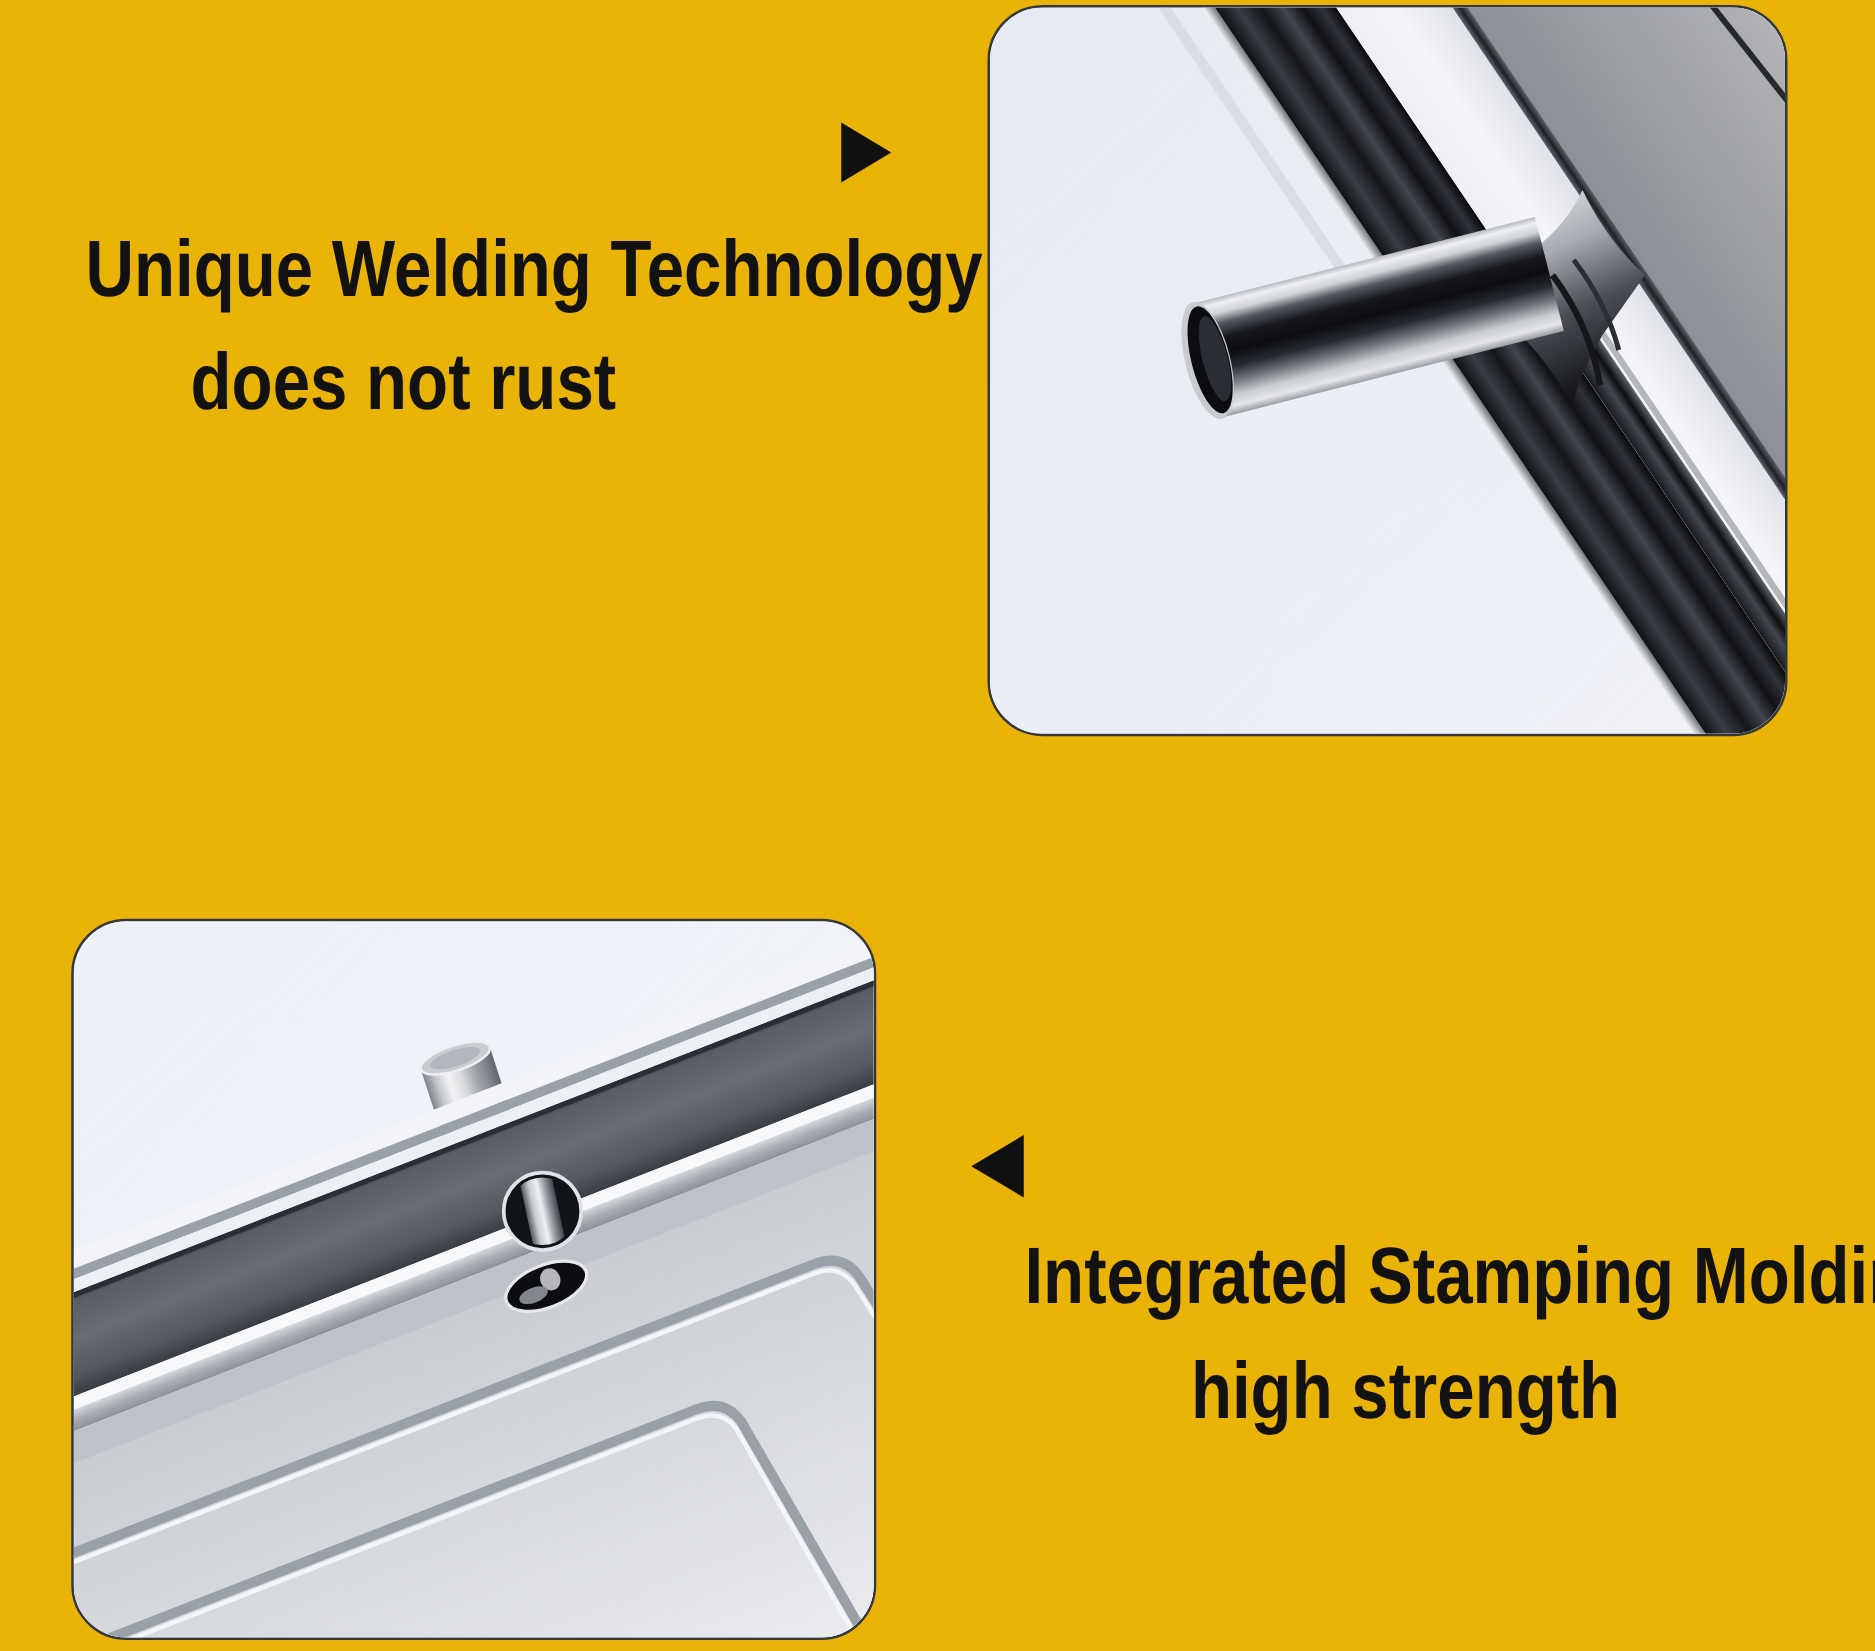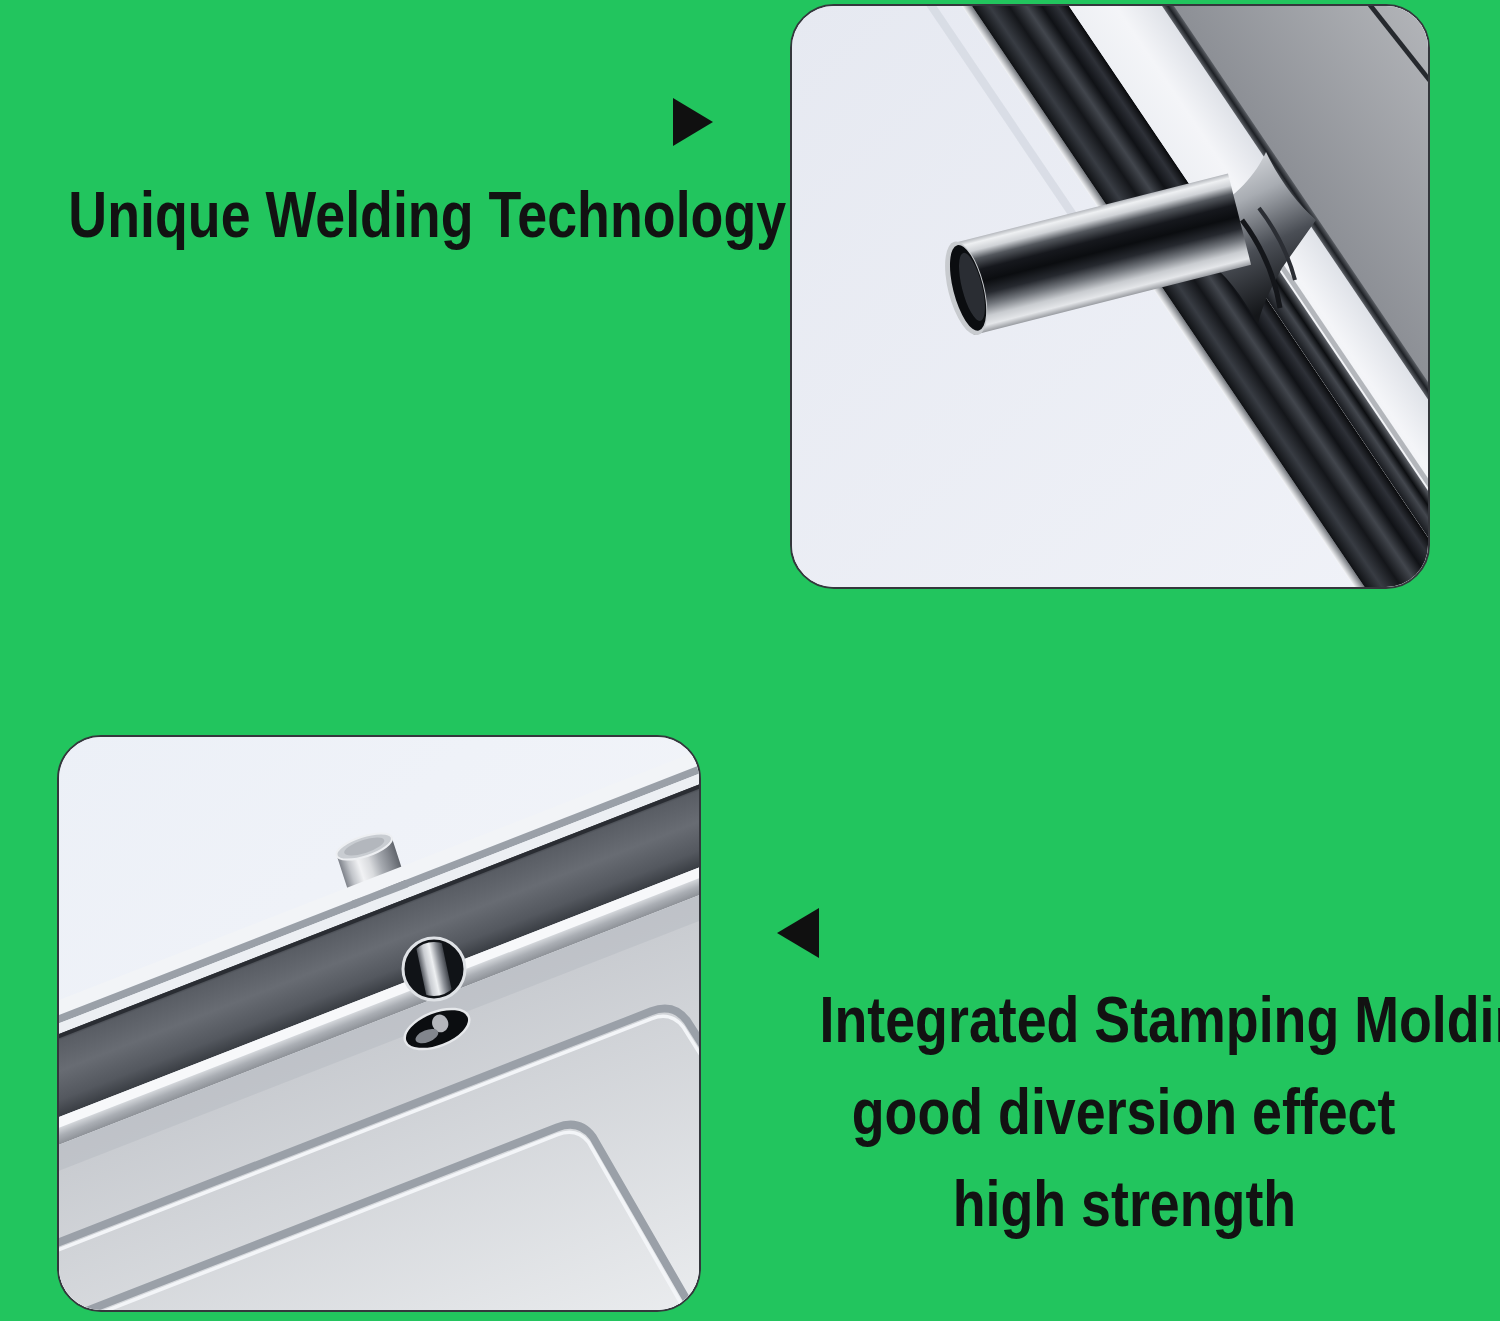--- a/index.html
+++ b/index.html
@@ -1,20 +1,20 @@
 <!DOCTYPE html>
 <html><head>
 <meta charset="utf-8">
 <style>
   html, body { margin: 0; padding: 0; background: #ffffff; }
   .canvas {
     position: relative;
     width: 1500px;
     height: 1321px;
-    background: #22c55e;
+    background: #eab308;
     overflow: hidden;
     font-family: "Liberation Sans", sans-serif;
   }
 
   
   .text-block {
     position: absolute;
     color: #121212;
     font-weight: 700;
     font-size: 64px;
@@ -61,20 +61,23 @@
   .photo-stamped { left: 57px;  top: 735px; width: 640px; height: 573px; }
 </style>
 </head>
 <body>
 
 <div class="canvas">
 
   <div class="text-block tb-welding">
     <div class="line">
       <span>Unique Welding Technology</span>
+    </div>
+    <div class="line">
+      <span class="shift-left">does not rust</span>
     </div>
   </div>
 
   <div class="tri tri-right"></div>
 
   <div class="photo photo-weld" aria-label="weld-joint-closeup">
     <svg width="636" height="581" viewBox="0 0 636 581" xmlns="http://www.w3.org/2000/svg">
       <defs>
         <linearGradient id="trBg" x1="0" y1="0" x2="1" y2="1">
           <stop offset="0" stop-color="#e6e9f1"></stop>
@@ -249,20 +252,17 @@
     </svg>
   </div>
 
   <div class="tri tri-left"></div>
 
   <div class="text-block tb-stamping">
     <div class="line">
       <span>Integrated Stamping Molding</span>
     </div>
     <div class="line">
-      <span>good diversion effect</span>
-    </div>
-    <div class="line">
       <span>high strength</span>
     </div>
   </div>
 
 </div>
 
 </body></html>

